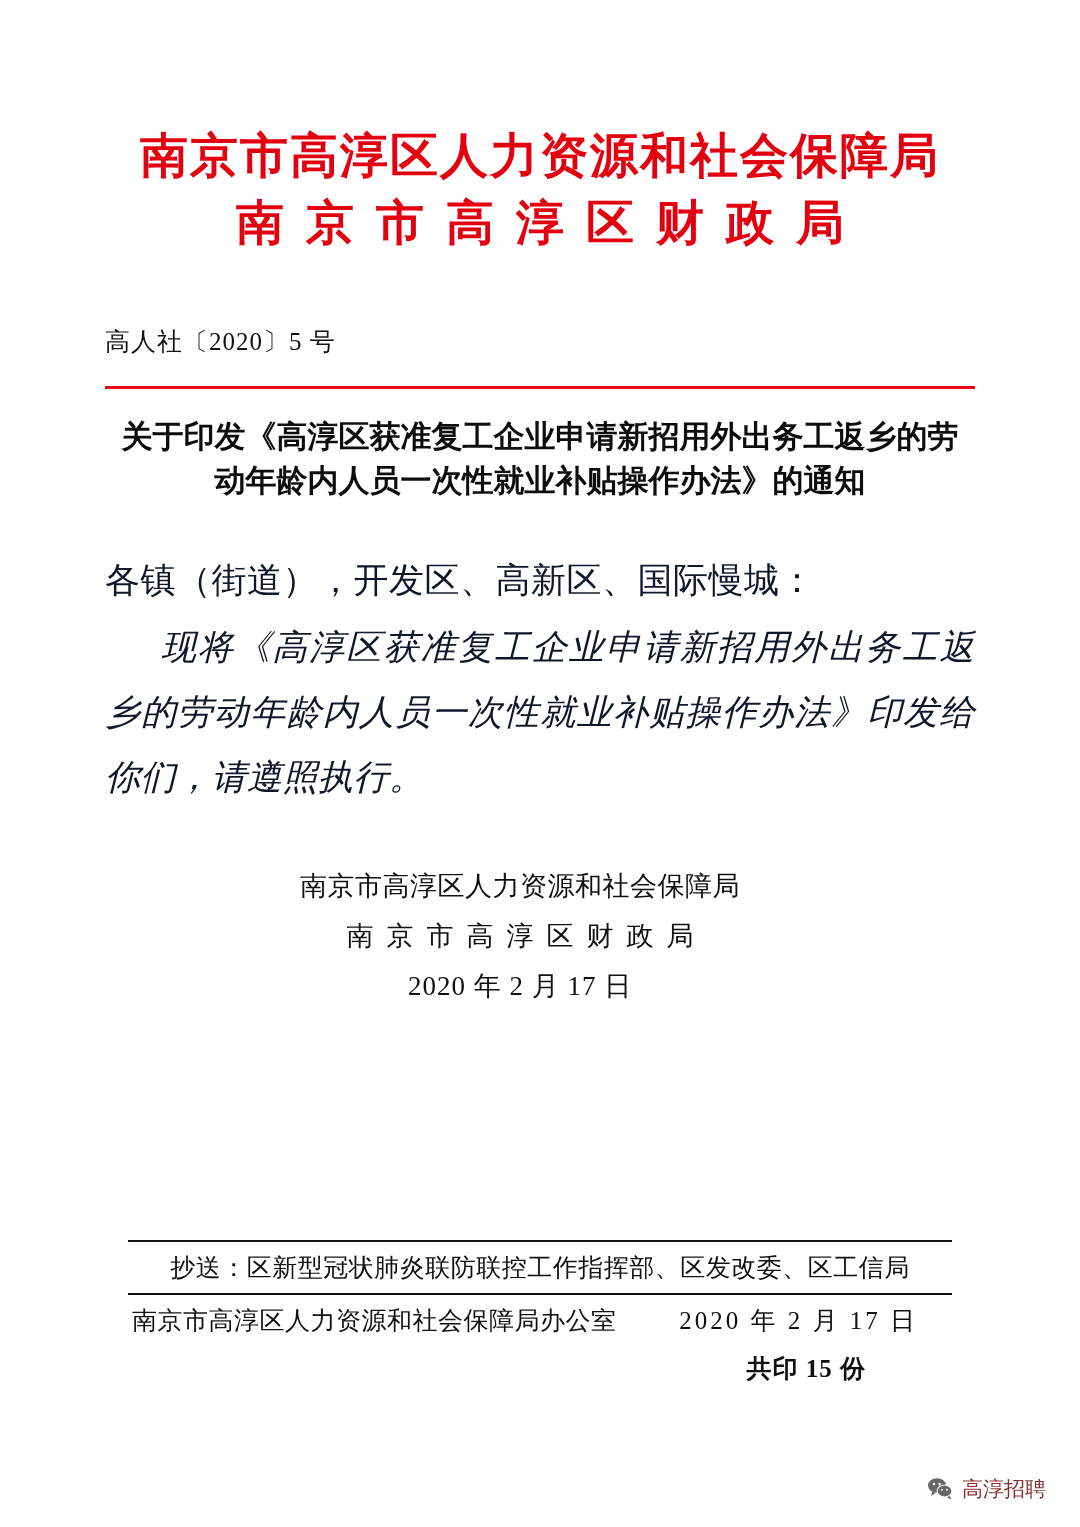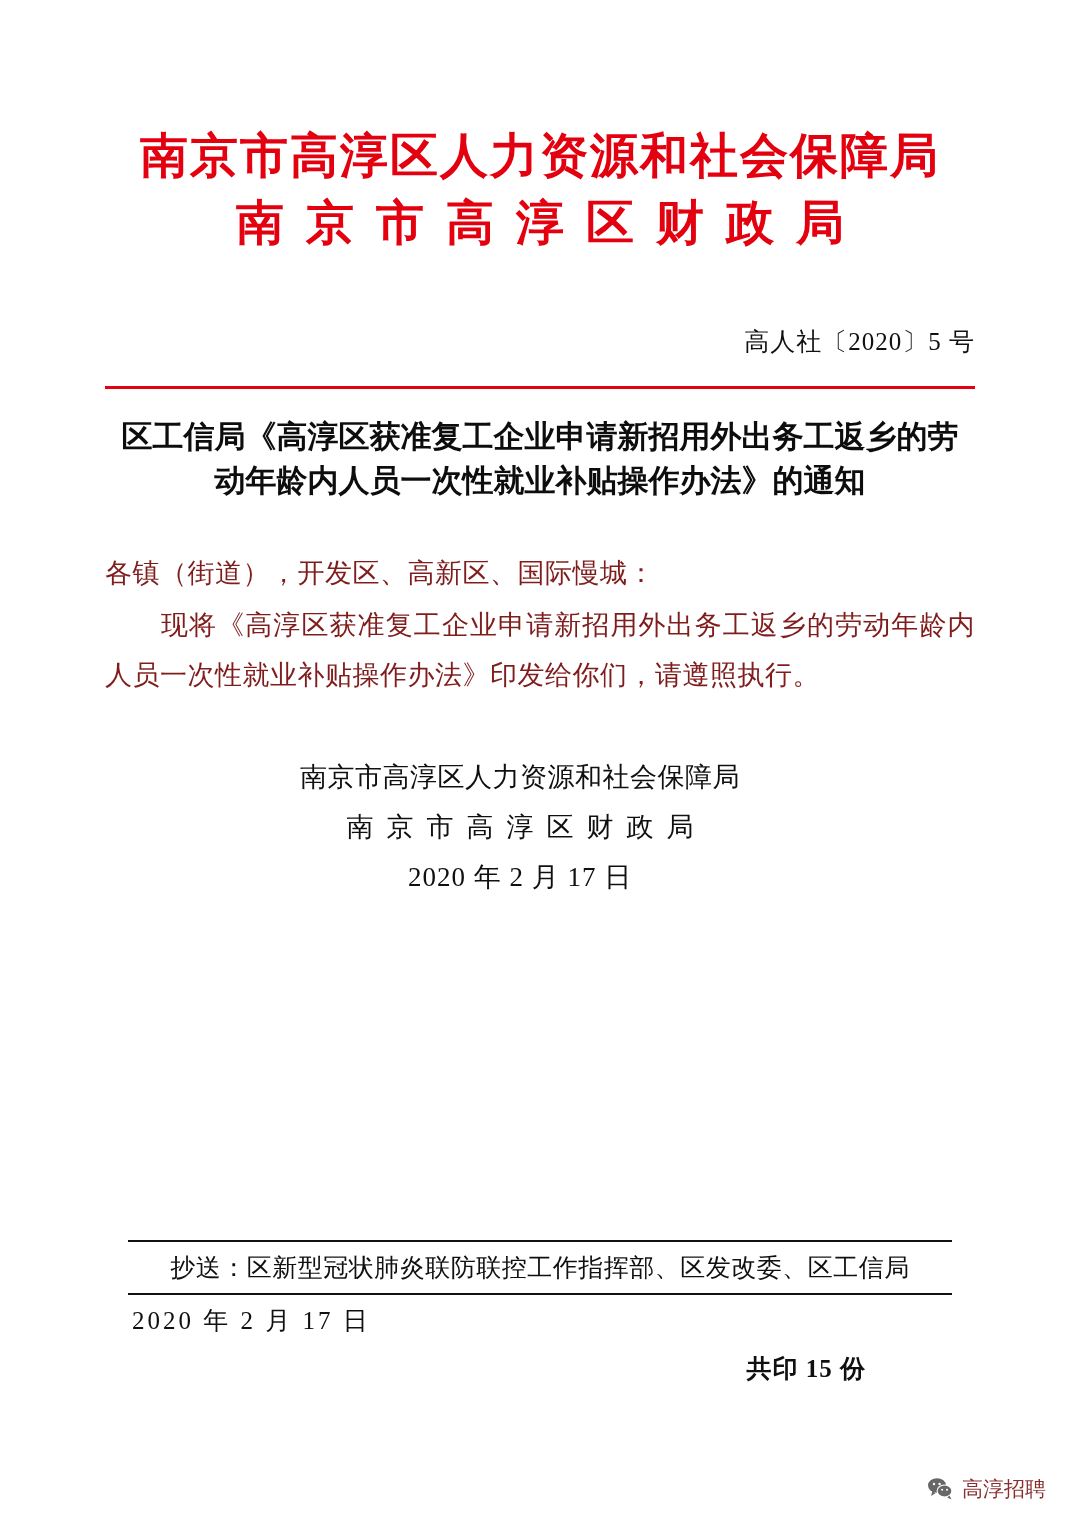--- a/index.html
+++ b/index.html
@@ -43,21 +43,21 @@
     letter-spacing: 22px;
     line-height: 1.18;
     margin-top: 10px;
     padding-left: 22px;
     white-space: nowrap;
   }
 
   
   .doc-number {
     margin-top: 74px;
-    text-align: right;
+    text-align: left;
     font-size: 25px;
     letter-spacing: 1px;
     color: #111;
   }
 
   
   .red-rule {
     margin-top: 28px;
     height: 3px;
     background: #e3000f;
@@ -72,31 +72,32 @@
     font-weight: bold;
     line-height: 1.42;
     letter-spacing: 0px;
     color: #0d0d0d;
     padding: 0 6px;
   }
 
   
   .body-text {
     margin-top: 46px;
-    font-size: 27px;
+    font-size: 35px;
     line-height: 1.85;
     letter-spacing: 0.5px;
-    color: #7f1d1d;
+    color: #0f172a;
   }
   .body-text .salutation {
     margin-bottom: 2px;
   }
   .body-text .para {
     text-indent: 56px;
     text-align: justify;
+    font-style: italic;
   }
 
   
   .signature {
     margin-top: 52px;
     font-size: 27px;
     line-height: 1.85;
     letter-spacing: 0.5px;
     color: #101010;
     text-align: center;
@@ -181,40 +182,41 @@
 
   <div class="letterhead">
     <div class="line1">南京市高淳区人力资源和社会保障局</div>
     <div class="line2">南京市高淳区财政局</div>
   </div>
 
   <div class="doc-number">高人社〔2020〕5 号</div>
 
   <div class="red-rule"></div>
 
-  <div class="doc-title">区工信局《高淳区获准复工企业申请新招用外出务工返乡的劳动年龄内人员一次性就业补贴操作办法》的通知</div>
+  <div class="doc-title">关于印发《高淳区获准复工企业申请新招用外出务工返乡的劳动年龄内人员一次性就业补贴操作办法》的通知</div>
 
   <div class="body-text">
     <div class="salutation">各镇（街道），开发区、高新区、国际慢城：</div>
     <div class="para">现将《高淳区获准复工企业申请新招用外出务工返乡的劳动年龄内人员一次性就业补贴操作办法》印发给你们，请遵照执行。</div>
   </div>
 
   <div class="signature">
     <div class="sig-line1">南京市高淳区人力资源和社会保障局</div>
     <div class="sig-line2">南京市高淳区财政局</div>
     <div class="sig-date">2020 年 2 月 17 日</div>
   </div>
 
   <div class="footer-block">
     <div class="footer-rule"></div>
     <div class="footer-row single">
       <span class="cc-text">抄送：区新型冠状肺炎联防联控工作指挥部、区发改委、区工信局</span>
     </div>
     <div class="footer-rule"></div>
     <div class="footer-row">
+      <span class="office">南京市高淳区人力资源和社会保障局办公室</span>
       <span class="date">2020 年 2 月 17 日</span>
     </div>
     <div class="footer-copies">共印 15 份</div>
   </div>
 
   <div class="wechat-badge">
     <span class="wx-icon">
       <svg viewBox="0 0 26 26" width="26" height="26" aria-hidden="true">
         <ellipse cx="10" cy="9.5" rx="9" ry="7.3" fill="#5b5b5b"></ellipse>
         <polygon points="5.5,15 4,20 8.5,17.2" fill="#5b5b5b"></polygon>

